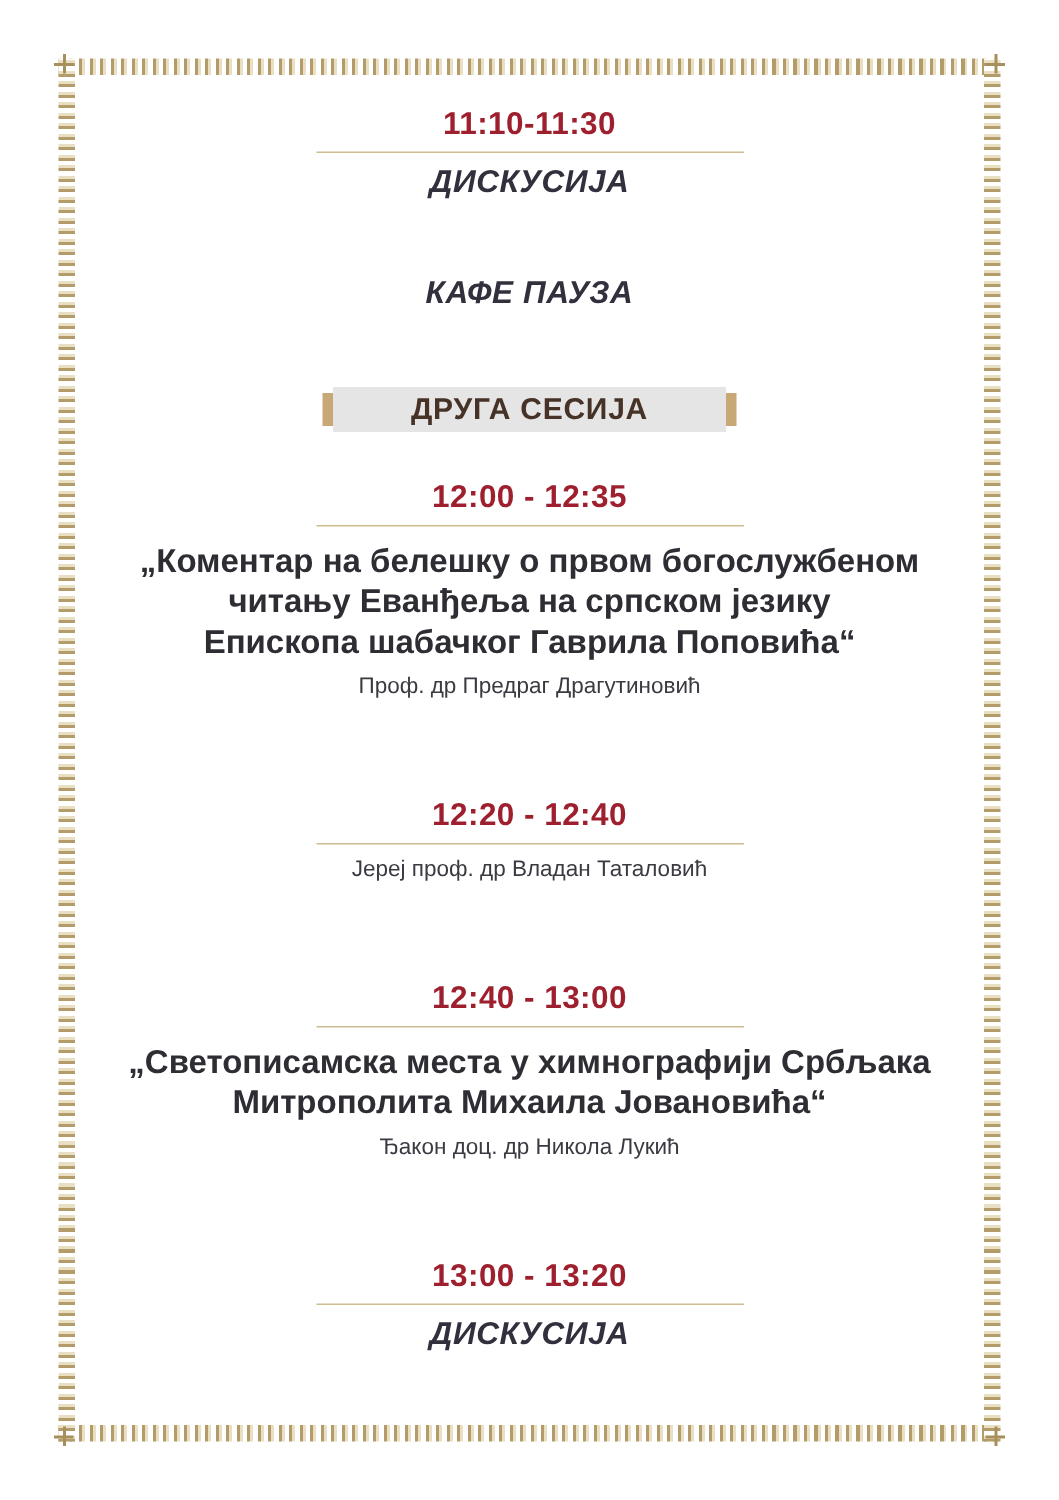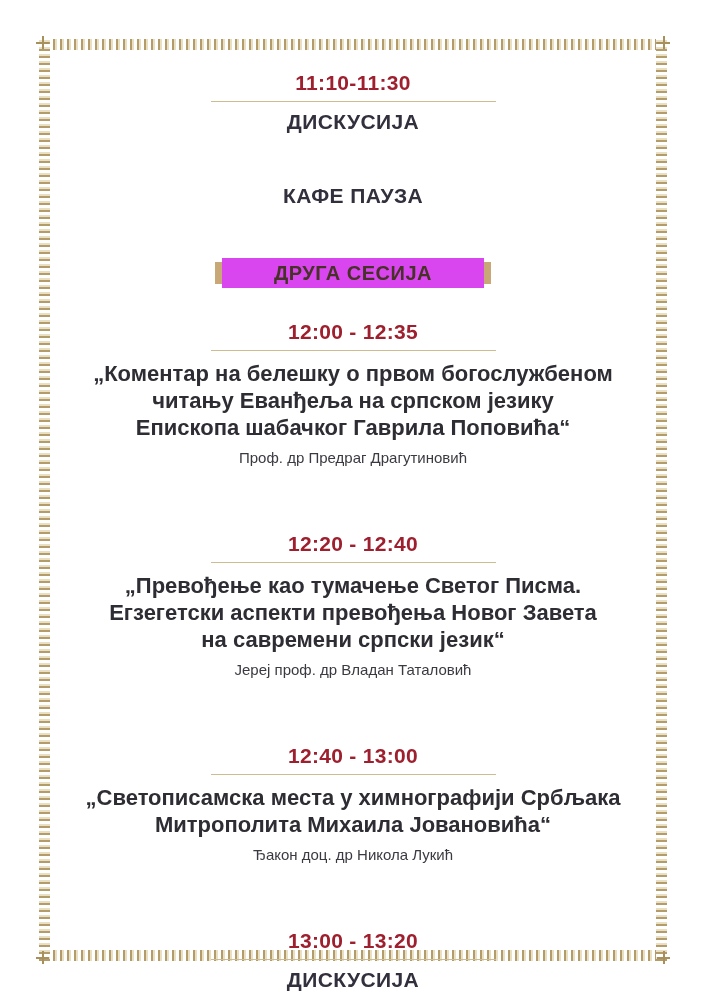--- a/index.html
+++ b/index.html
@@ -52,28 +52,29 @@
     line-height:22px;
     white-space:nowrap;
   }
   .event-label {
     margin-top:8px;
     color:#32303d;
     font-size:21px; font-weight:bold;
     letter-spacing:0.4px;
     line-height:24px;
     white-space:nowrap;
+    font-style:italic;
   }
   .simple-item { margin-bottom:28px; padding-top:14px; }
   .simple-item.first { padding-top:14px; }
 
   .banner {
     position:relative;
     width:262px; margin:50px auto 0 auto;
-    background:#d946ef;
+    background:#e5e5e5;
     color:#463227;
     font-size:20px; font-weight:bold;
     letter-spacing:0.5px;
     line-height:30px; height:30px;
     white-space:nowrap;
   }
   .banner::before, .banner::after {
     content:""; position:absolute; top:4px; bottom:4px; width:7px;
     background:#c9a878;
   }
@@ -130,25 +131,20 @@
       <div class="talk-title">
         <div class="talk-title-line">„Коментар на белешку о првом богослужбеном</div>
         <div class="talk-title-line">читању Еванђеља на српском језику</div>
         <div class="talk-title-line">Епископа шабачког Гаврила Поповића“</div>
       </div>
       <div class="talk-speaker">Проф. др Предраг Драгутиновић</div>
     </div>
 
     <div class="talk">
       <span class="time">12:20 - 12:40</span>
-      <div class="talk-title">
-        <div class="talk-title-line">„Превођење као тумачење Светог Писма.</div>
-        <div class="talk-title-line">Егзегетски аспекти превођења Новог Завета</div>
-        <div class="talk-title-line">на савремени српски језик“</div>
-      </div>
       <div class="talk-speaker">Јереј проф. др Владан Таталовић</div>
     </div>
 
     <div class="talk">
       <span class="time">12:40 - 13:00</span>
       <div class="talk-title">
         <div class="talk-title-line">„Светописамска места у химнографији Србљака</div>
         <div class="talk-title-line">Митрополита Михаила Јовановића“</div>
       </div>
       <div class="talk-speaker">Ђакон доц. др Никола Лукић</div>

